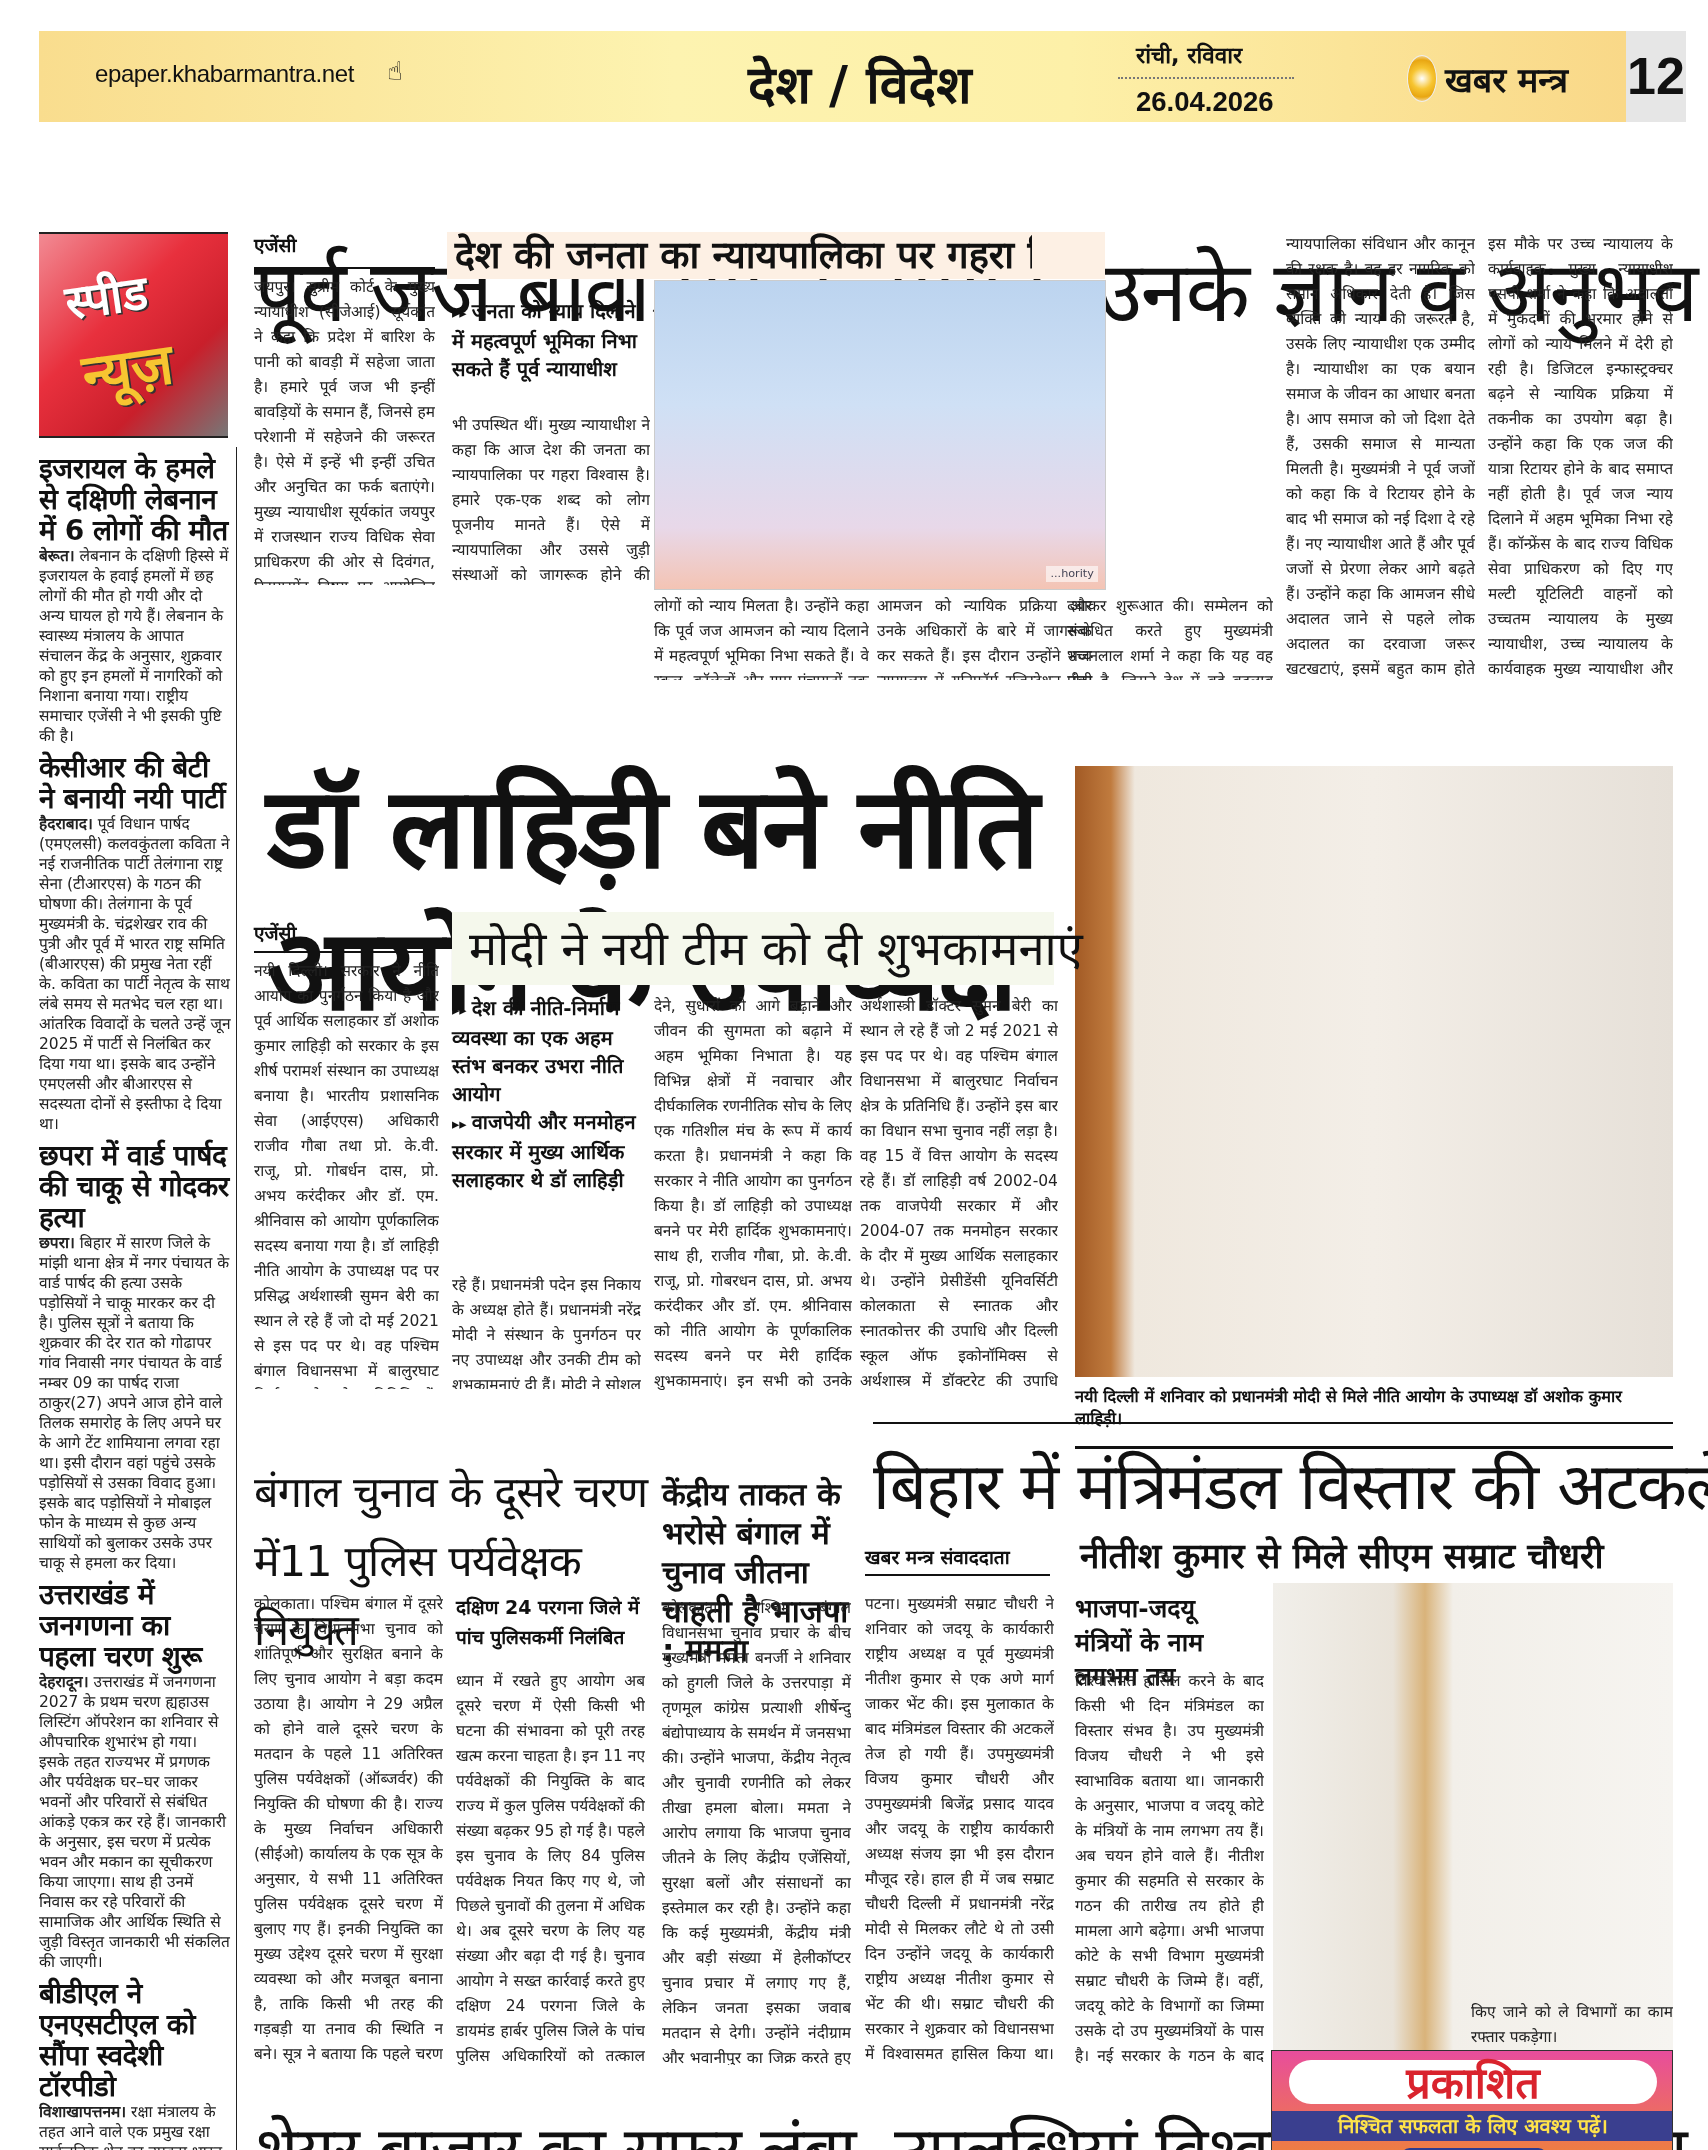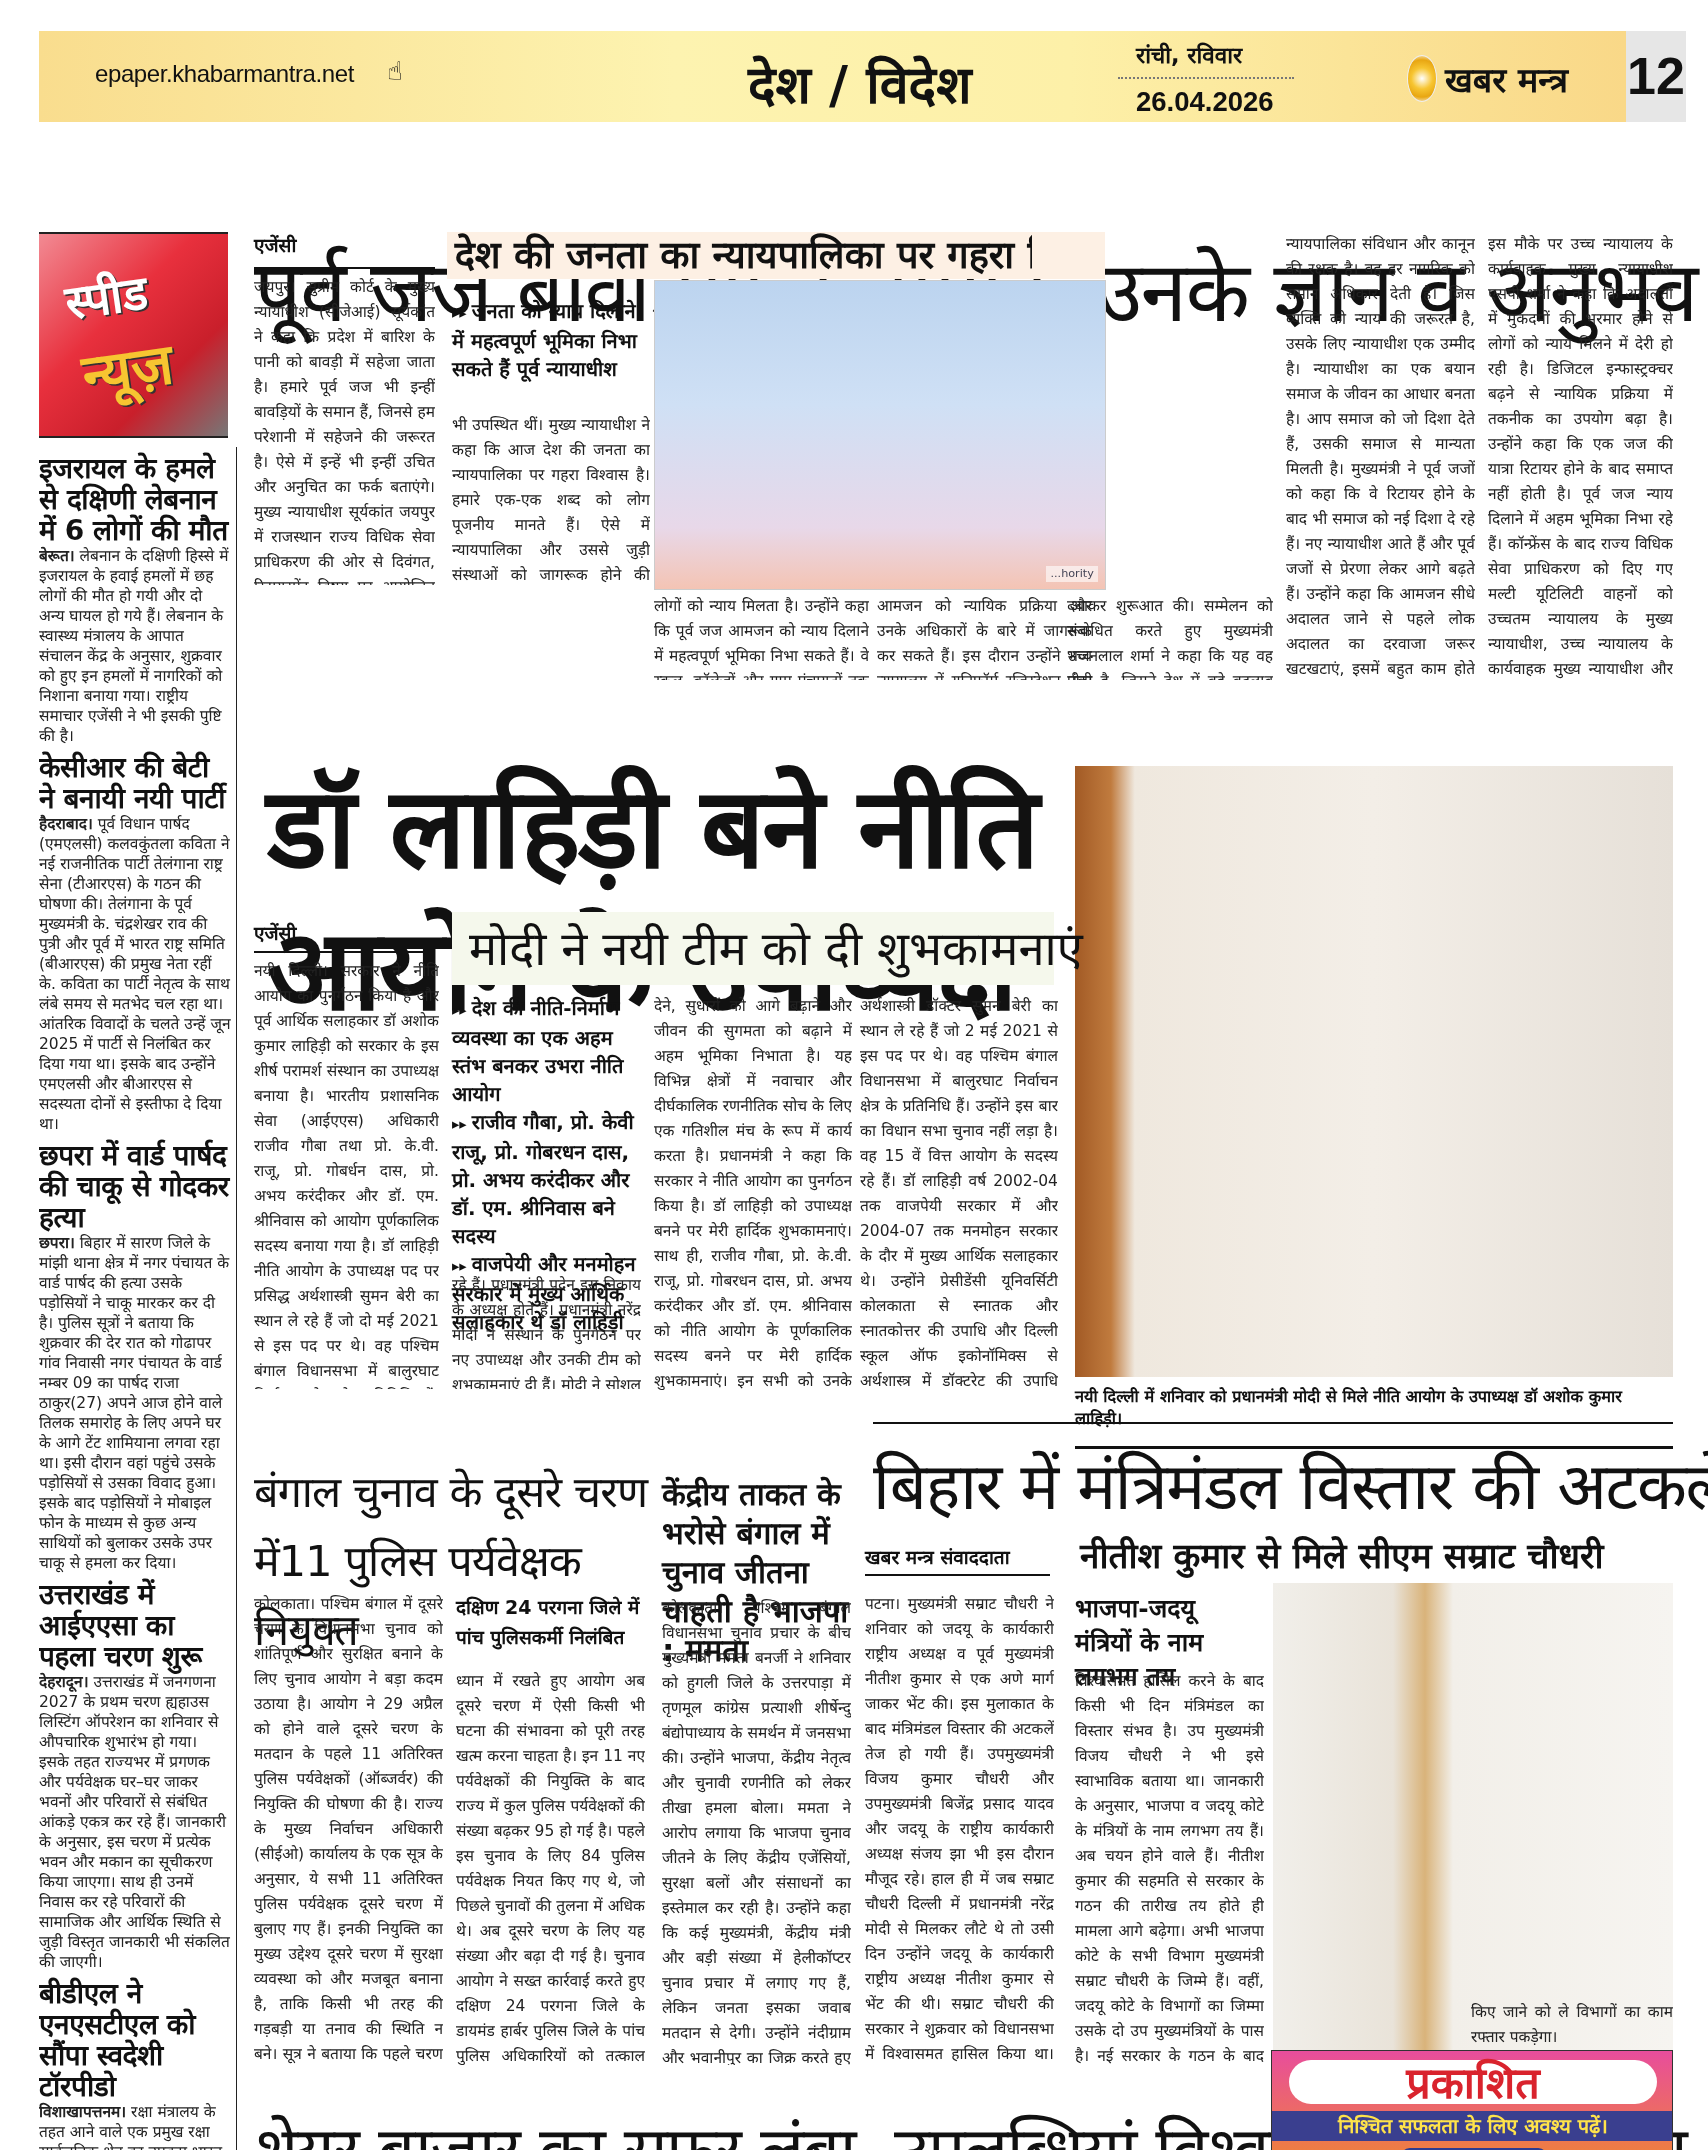--- a/index.html
+++ b/index.html
@@ -97,21 +97,21 @@
   </div>
   <div>
     <div class="brief-h">केसीआर की बेटी ने बनायी नयी पार्टी</div>
     <p class="brief-p"><b>हैदराबाद।</b> <span>पूर्व विधान पार्षद (एमएलसी) कलवकुंतला कविता ने नई राजनीतिक पार्टी तेलंगाना राष्ट्र सेना (टीआरएस) के गठन की घोषणा की। तेलंगाना के पूर्व मुख्यमंत्री के. चंद्रशेखर राव की पुत्री और पूर्व में भारत राष्ट्र समिति (बीआरएस) की प्रमुख नेता रहीं के. कविता का पार्टी नेतृत्व के साथ लंबे समय से मतभेद चल रहा था। आंतरिक विवादों के चलते उन्हें जून 2025 में पार्टी से निलंबित कर दिया गया था। इसके बाद उन्होंने एमएलसी और बीआरएस से सदस्यता दोनों से इस्तीफा दे दिया था।</span></p>
   </div>
   <div>
     <div class="brief-h">छपरा में वार्ड पार्षद की चाकू से गोदकर हत्या</div>
     <p class="brief-p"><b>छपरा।</b> <span>बिहार में सारण जिले के मांझी थाना क्षेत्र में नगर पंचायत के वार्ड पार्षद की हत्या उसके पड़ोसियों ने चाकू मारकर कर दी है। पुलिस सूत्रों ने बताया कि शुक्रवार की देर रात को गोढापर गांव निवासी नगर पंचायत के वार्ड नम्बर 09 का पार्षद राजा ठाकुर(27) अपने आज होने वाले तिलक समारोह के लिए अपने घर के आगे टेंट शामियाना लगवा रहा था। इसी दौरान वहां पहुंचे उसके पड़ोसियों से उसका विवाद हुआ। इसके बाद पड़ोसियों ने मोबाइल फोन के माध्यम से कुछ अन्य साथियों को बुलाकर उसके उपर चाकू से हमला कर दिया।</span></p>
   </div>
   <div>
-    <div class="brief-h">उत्तराखंड में आईएएसा का पहला चरण शुरू</div>
+    <div class="brief-h">उत्तराखंड में जनगणना का पहला चरण शुरू</div>
     <p class="brief-p"><b>देहरादून।</b> <span>उत्तराखंड में जनगणना 2027 के प्रथम चरण ह्यहाउस लिस्टिंग ऑपरेशन का शनिवार से औपचारिक शुभारंभ हो गया। इसके तहत राज्यभर में प्रगणक और पर्यवेक्षक घर–घर जाकर भवनों और परिवारों से संबंधित आंकड़े एकत्र कर रहे हैं। जानकारी के अनुसार, इस चरण में प्रत्येक भवन और मकान का सूचीकरण किया जाएगा। साथ ही उनमें निवास कर रहे परिवारों की सामाजिक और आर्थिक स्थिति से जुड़ी विस्तृत जानकारी भी संकलित की जाएगी।</span></p>
   </div>
   <div>
     <div class="brief-h">बीडीएल ने एनएसटीएल को सौंपा स्वदेशी टॉरपीडो</div>
     <p class="brief-p"><b>विशाखापत्तनम।</b> <span>रक्षा मंत्रालय के तहत आने वाले एक प्रमुख रक्षा सार्वजनिक क्षेत्र का उपक्रम भारत डायनेमिक्स लिमिटेड (बीडीएल) ने गुरुवार को अपनी विशाखापत्तनम इकाई में नौसेना विज्ञान एवं तकनीकी प्रयोगशाला (एनएसटीएल) को एक उत्पादन–ग्रेड वायर गाइडेड हेवी वेट टॉरपीडोसौंपा। यह स्वदेशी रक्षा निर्माण के क्षेत्र में एक बड़ी उपलब्धि है।</span></p>
   </div>
 
 </div>
 
 <div class="abs kicker" style="left:254px; top:232px;">एजेंसी</div>
@@ -134,21 +134,20 @@
 
 <div class="abs big-head">डॉ लाहिड़ी बने नीति आयोग के उपाध्यक्ष</div>
 <div class="abs modi-photo"></div>
 <div class="abs modi-caption">नयी दिल्ली में शनिवार को प्रधानमंत्री मोदी से मिले नीति आयोग के उपाध्यक्ष डॉ अशोक कुमार लाहिड़ी।</div>
 <div class="abs kicker" style="left:254px; top:920px;">एजेंसी</div>
 <div class="abs rule" style="left:254px; top:951px; width:181px;"></div>
 <div class="abs modi-sub">मोदी ने नयी टीम को दी शुभकामनाएं</div>
 <div class="abs col-text" style="left:254px; top:959px; width:185px; height:430px; overflow:hidden;">नयी दिल्ली। सरकार ने नीति आयोग का पुनर्गठन किया है और पूर्व आर्थिक सलाहकार डॉ अशोक कुमार लाहिड़ी को सरकार के इस शीर्ष परामर्श संस्थान का उपाध्यक्ष बनाया है। भारतीय प्रशासनिक सेवा (आईएएस) अधिकारी राजीव गौबा तथा प्रो. के.वी. राजू, प्रो. गोबर्धन दास, प्रो. अभय करंदीकर और डॉ. एम. श्रीनिवास को आयोग पूर्णकालिक सदस्य बनाया गया है। डॉ लाहिड़ी नीति आयोग के उपाध्यक्ष पद पर प्रसिद्ध अर्थशास्त्री सुमन बेरी का स्थान ले रहे हैं जो दो मई 2021 से इस पद पर थे। वह पश्चिम बंगाल विधानसभा में बालुरघाट निर्वाचन क्षेत्र के प्रतिनिधि हैं। उन्होंने इस बार का विधानसभा चुनाव नहीं लड़ा है। वह 15वें वित्त आयोग के सदस्य</div>
 <div class="abs" style="left:452px; top:994px; width:189px;">
   <div class="bullet">देश की नीति-निर्माण व्यवस्था का एक अहम स्तंभ बनकर उभरा नीति आयोग</div>
-  <div class="bullet">राजीव गौबा, प्रो. केवी राजू, प्रो. गोबरधन दास, प्रो. अभय करंदीकर और डॉ. एम. श्रीनिवास बने सदस्य</div>
   <div class="bullet">वाजपेयी और मनमोहन सरकार में मुख्य आर्थिक सलाहकार थे डॉ लाहिड़ी</div>
 </div>
 <div class="abs col-text" style="left:452px; top:1273px; width:189px; height:116px; overflow:hidden;">रहे हैं। प्रधानमंत्री पदेन इस निकाय के अध्यक्ष होते हैं। प्रधानमंत्री नरेंद्र मोदी ने संस्थान के पुनर्गठन पर नए उपाध्यक्ष और उनकी टीम को शुभकामनाएं दी हैं। मोदी ने सोशल मीडिया पर शनिवार को एक पोस्ट में कहा कि नीति आयोग भारत की नीति-निर्माण संरचना का एक महत्वपूर्ण स्तंभ बनकर उभरा है, जो सहकारी संघवाद को बढ़ावा</div>
 <div class="abs col-text" style="left:654px; top:994px; width:198px; height:396px; overflow:hidden;">देने, सुधारों को आगे बढ़ाने और जीवन की सुगमता को बढ़ाने में अहम भूमिका निभाता है। यह विभिन्न क्षेत्रों में नवाचार और दीर्घकालिक रणनीतिक सोच के लिए एक गतिशील मंच के रूप में कार्य करता है। प्रधानमंत्री ने कहा कि सरकार ने नीति आयोग का पुनर्गठन किया है। डॉ लाहिड़ी को उपाध्यक्ष बनने पर मेरी हार्दिक शुभकामनाएं। साथ ही, राजीव गौबा, प्रो. के.वी. राजू, प्रो. गोबरधन दास, प्रो. अभय करंदीकर और डॉ. एम. श्रीनिवास को नीति आयोग के पूर्णकालिक सदस्य बनने पर मेरी हार्दिक शुभकामनाएं। इन सभी को उनके सफल और प्रभावशाली कार्यकाल के लिए शुभकामनाएं। डॉ. लाहिड़ी नीति आयोग के उपाध्यक्ष पद पर प्रसिद्ध</div>
 <div class="abs col-text" style="left:860px; top:994px; width:198px; height:396px; overflow:hidden;">अर्थशास्त्री डॉक्टर सुमन बेरी का स्थान ले रहे हैं जो 2 मई 2021 से इस पद पर थे। वह पश्चिम बंगाल विधानसभा में बालुरघाट निर्वाचन क्षेत्र के प्रतिनिधि हैं। उन्होंने इस बार का विधान सभा चुनाव नहीं लड़ा है। वह 15 वें वित्त आयोग के सदस्य रहे हैं। डॉ लाहिड़ी वर्ष 2002-04 तक वाजपेयी सरकार में और 2004-07 तक मनमोहन सरकार के दौर में मुख्य आर्थिक सलाहकार थे। उन्होंने प्रेसीडेंसी यूनिवर्सिटी कोलकाता से स्नातक और स्नातकोत्तर की उपाधि और दिल्ली स्कूल ऑफ इकोनॉमिक्स से अर्थशास्त्र में डॉक्टरेट की उपाधि हासिल की है। वह एक लंबा अनुभव भी कर चुके हैं। उन्हें सरकारी और निजी क्षेत्र में काम करने का व्यापक अनुभव है।</div>
 
 <div class="abs bengal-head">बंगाल चुनाव के दूसरे चरण में11 पुलिस पर्यवेक्षक नियुक्त</div>
 <div class="abs kicker" style="left:456px; top:1592px; width:189px; line-height:30px;">दक्षिण 24 परगना जिले में पांच पुलिसकर्मी निलंबित</div>
 <div class="abs col-text" style="left:254px; top:1592px; width:189px; height:473px; overflow:hidden;">कोलकाता। पश्चिम बंगाल में दूसरे चरण के विधानसभा चुनाव को शांतिपूर्ण और सुरक्षित बनाने के लिए चुनाव आयोग ने बड़ा कदम उठाया है। आयोग ने 29 अप्रैल को होने वाले दूसरे चरण के मतदान के पहले 11 अतिरिक्त पुलिस पर्यवेक्षकों (ऑब्जर्वर) की नियुक्ति की घोषणा की है। राज्य के मुख्य निर्वाचन अधिकारी (सीईओ) कार्यालय के एक सूत्र के अनुसार, ये सभी 11 अतिरिक्त पुलिस पर्यवेक्षक दूसरे चरण में बुलाए गए हैं। इनकी नियुक्ति का मुख्य उद्देश्य दूसरे चरण में सुरक्षा व्यवस्था को और मजबूत बनाना है, ताकि किसी भी तरह की गड़बड़ी या तनाव की स्थिति न बने। सूत्र ने बताया कि पहले चरण के मतदान (23 अप्रैल) में कड़ी सुरक्षा व्यवस्था के बावजूद कुछ छिटपुट हिंसा और तनाव की घटनाएं सामने आई थीं। इसी को</div>
 <div class="abs col-text" style="left:456px; top:1669px; width:189px; height:396px; overflow:hidden;">ध्यान में रखते हुए आयोग अब दूसरे चरण में ऐसी किसी भी घटना की संभावना को पूरी तरह खत्म करना चाहता है। इन 11 नए पर्यवेक्षकों की नियुक्ति के बाद राज्य में कुल पुलिस पर्यवेक्षकों की संख्या बढ़कर 95 हो गई है। पहले इस चुनाव के लिए 84 पुलिस पर्यवेक्षक नियत किए गए थे, जो पिछले चुनावों की तुलना में अधिक थे। अब दूसरे चरण के लिए यह संख्या और बढ़ा दी गई है। चुनाव आयोग ने सख्त कार्रवाई करते हुए दक्षिण 24 परगना जिले के डायमंड हार्बर पुलिस जिले के पांच पुलिस अधिकारियों को तत्काल प्रभाव से निलंबित कर दिया है। इन पर ड्यूटी में लापरवाही के आरोप लगे हैं और इनके खिलाफ विभागीय कार्रवाई भी शुरू कर दी गई है।</div>

